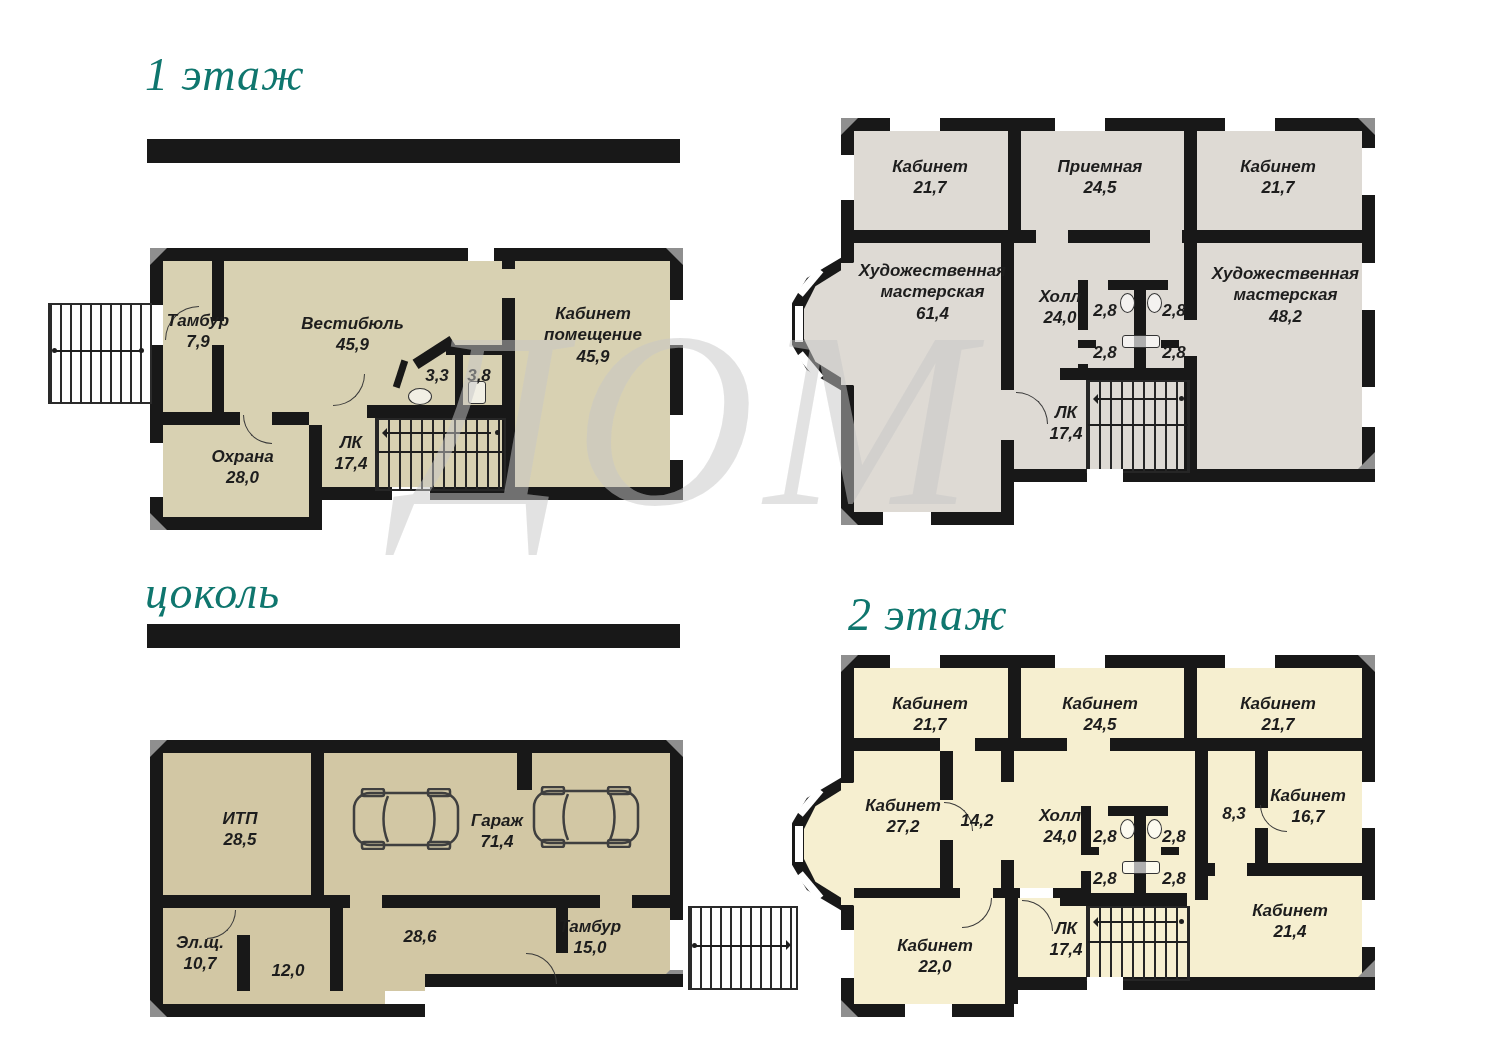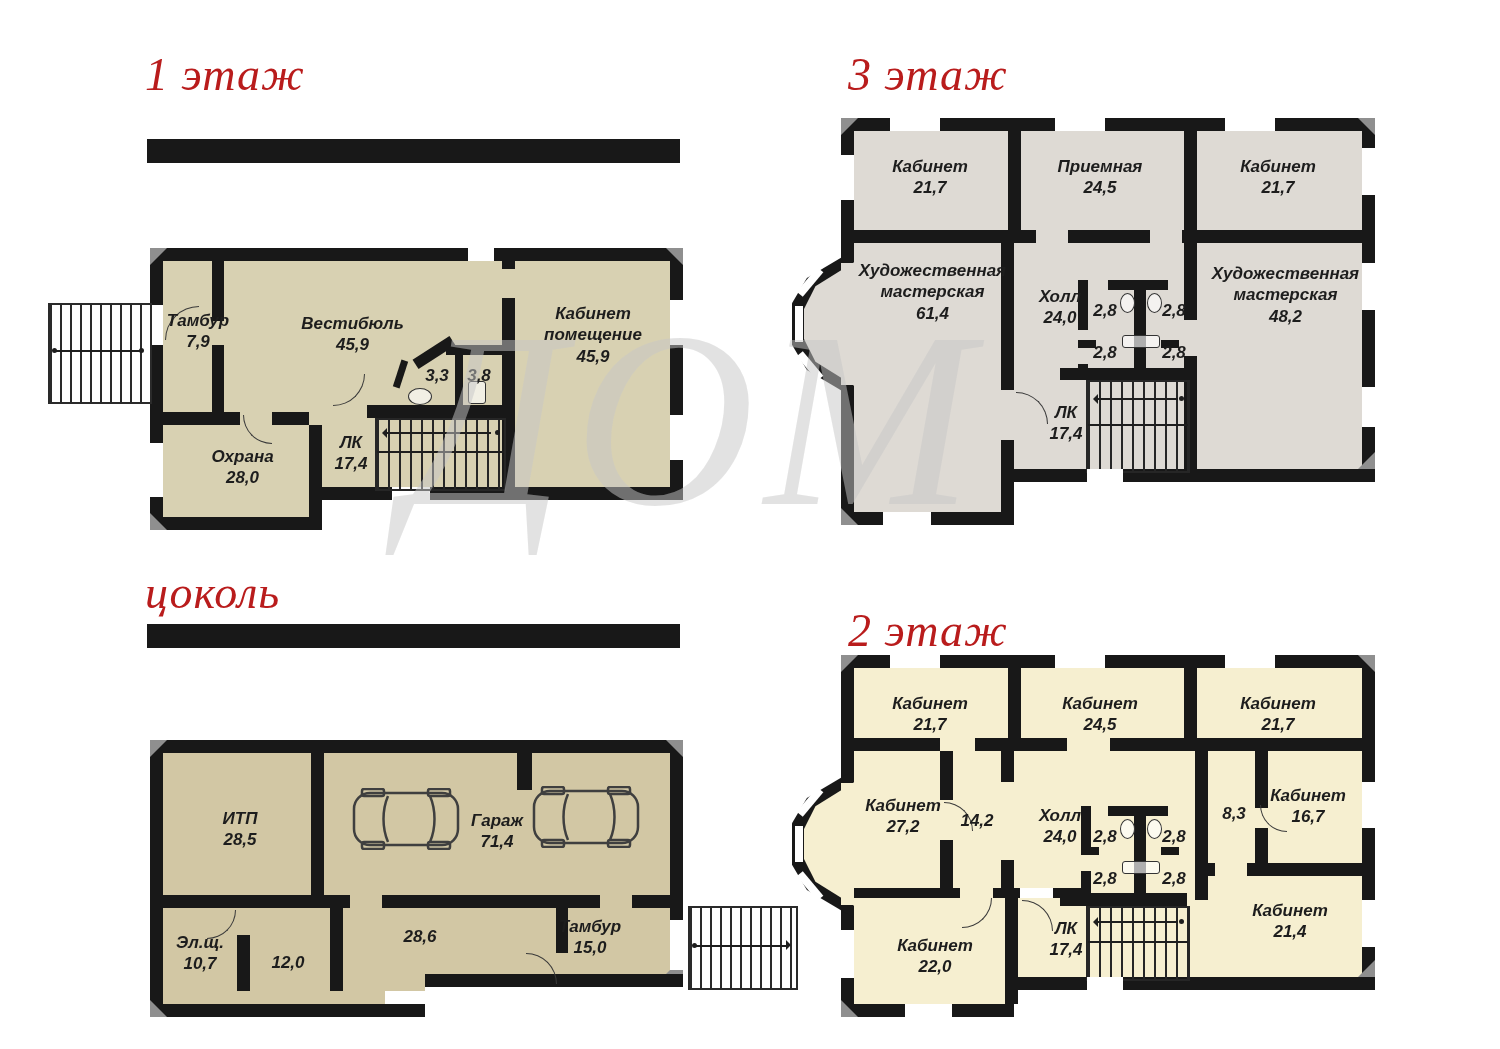--- a/index.html
+++ b/index.html
@@ -1,19 +1,19 @@
 <!DOCTYPE html>
 <html><head>
 <meta charset="utf-8">
 <style>
   html,body{margin:0;padding:0;background:#fff}
   .canvas{position:relative;width:1500px;height:1049px;background:#ffffff;overflow:hidden;
           font-family:"Liberation Sans",sans-serif}
   .title{position:absolute;font-family:"Liberation Serif",serif;font-style:italic;
-         font-size:46px;color:#b91c1c;letter-spacing:1px;white-space:nowrap}
+         font-size:46px;color:#0f766e;letter-spacing:1px;white-space:nowrap}
   .bar{position:absolute;height:24px;background:#181818}
   .plan{position:absolute;background:#181818}
   .fill{position:absolute;inset:13px}
   .f1{background:#d8d1b2}.f3{background:#dedad4}.fb{background:#d2c7a4}.f2{background:#f6efd0}
   .w{position:absolute;background:#181818}
   .n{position:absolute;background:#ffffff}
   .bv{position:absolute;width:17px;height:17px;background:#8f8f8f}
   .lbl{position:absolute;text-align:center;font-style:italic;font-weight:700;
        font-size:17px;line-height:1.25;color:#1d1d1d;z-index:4}
   .stairs{position:absolute;border:2px solid #262626;
@@ -29,23 +29,22 @@
   .wm{position:absolute;left:405px;top:295px;z-index:6;pointer-events:none;
       font-family:"Liberation Serif",serif;font-style:italic;font-size:250px;line-height:1;
       color:#c7c7c7;opacity:.5;letter-spacing:10px}
 </style>
 </head>
 <body>
 
 <div class="canvas">
 
   <div class="title" style="left:145px;top:48px">1 этаж</div>
-  <div class="title" style="left:848px;top:48px">3 этаж</div>
   <div class="title" style="left:145px;top:566px">цоколь</div>
-  <div class="title" style="left:848px;top:604px">2 этаж</div>
+  <div class="title" style="left:848px;top:588px">2 этаж</div>
   <div class="bar" style="left:147px;top:139px;width:533px"></div>
   <div class="bar" style="left:147px;top:624px;width:533px"></div>
 
   <div class="plan" style="left:150px;top:248px;width:533px;height:282px">
     <div class="fill f1"></div>
     <div class="bv" style="left:0;top:0;clip-path:polygon(0 0,100% 0,0 100%)"></div>
     <div class="bv" style="left:516px;top:0;clip-path:polygon(0 0,100% 0,100% 100%)"></div>
     <div class="bv" style="left:0;top:265px;clip-path:polygon(0 0,100% 100%,0 100%)"></div>
 
     <div class="w" style="left:172px;top:239px;width:361px;height:13px"></div>
@@ -211,21 +210,21 @@
       <rect x="78" y="1" width="22" height="7" rx="2"></rect>
         <rect x="78" y="54" width="22" height="7" rx="2"></rect>
       <rect x="4" y="5" width="104" height="52" rx="16"></rect>
       <path d="M38 8 C32 22 32 40 38 54"></path>
         <path d="M80 8 C86 22 86 40 80 54"></path>
     </svg>
 
     <div class="lbl" style="left:25px;top:68px;width:130px"><span>ИТП</span><br><span>28,5</span></div>
     <div class="lbl" style="left:282px;top:70px;width:130px"><span>Гараж</span><br><span>71,4</span></div>
     <div class="lbl" style="left:8px;top:192px;width:84px"><span>Эл.щ.</span><br><span>10,7</span></div>
-    <div class="lbl" style="left:108px;top:212px;width:60px"><span>12,0</span></div>
+    <div class="lbl" style="left:108px;top:220px;width:60px"><span>12,0</span></div>
     <div class="lbl" style="left:240px;top:186px;width:60px"><span>28,6</span></div>
     <div class="lbl" style="left:385px;top:176px;width:110px"><span>Тамбур</span><br><span>15,0</span></div>
   </div>
 
   <div class="xstairs" style="left:688px;top:906px;width:106px;height:80px">
     <i class="al" style="left:4px;top:37px;width:92px"></i>
     <i class="dt" style="left:2px;top:35px"></i>
     <i class="tri" style="right:0;top:32px;border-left-color:#1e1e1e"></i>
   </div>
 

